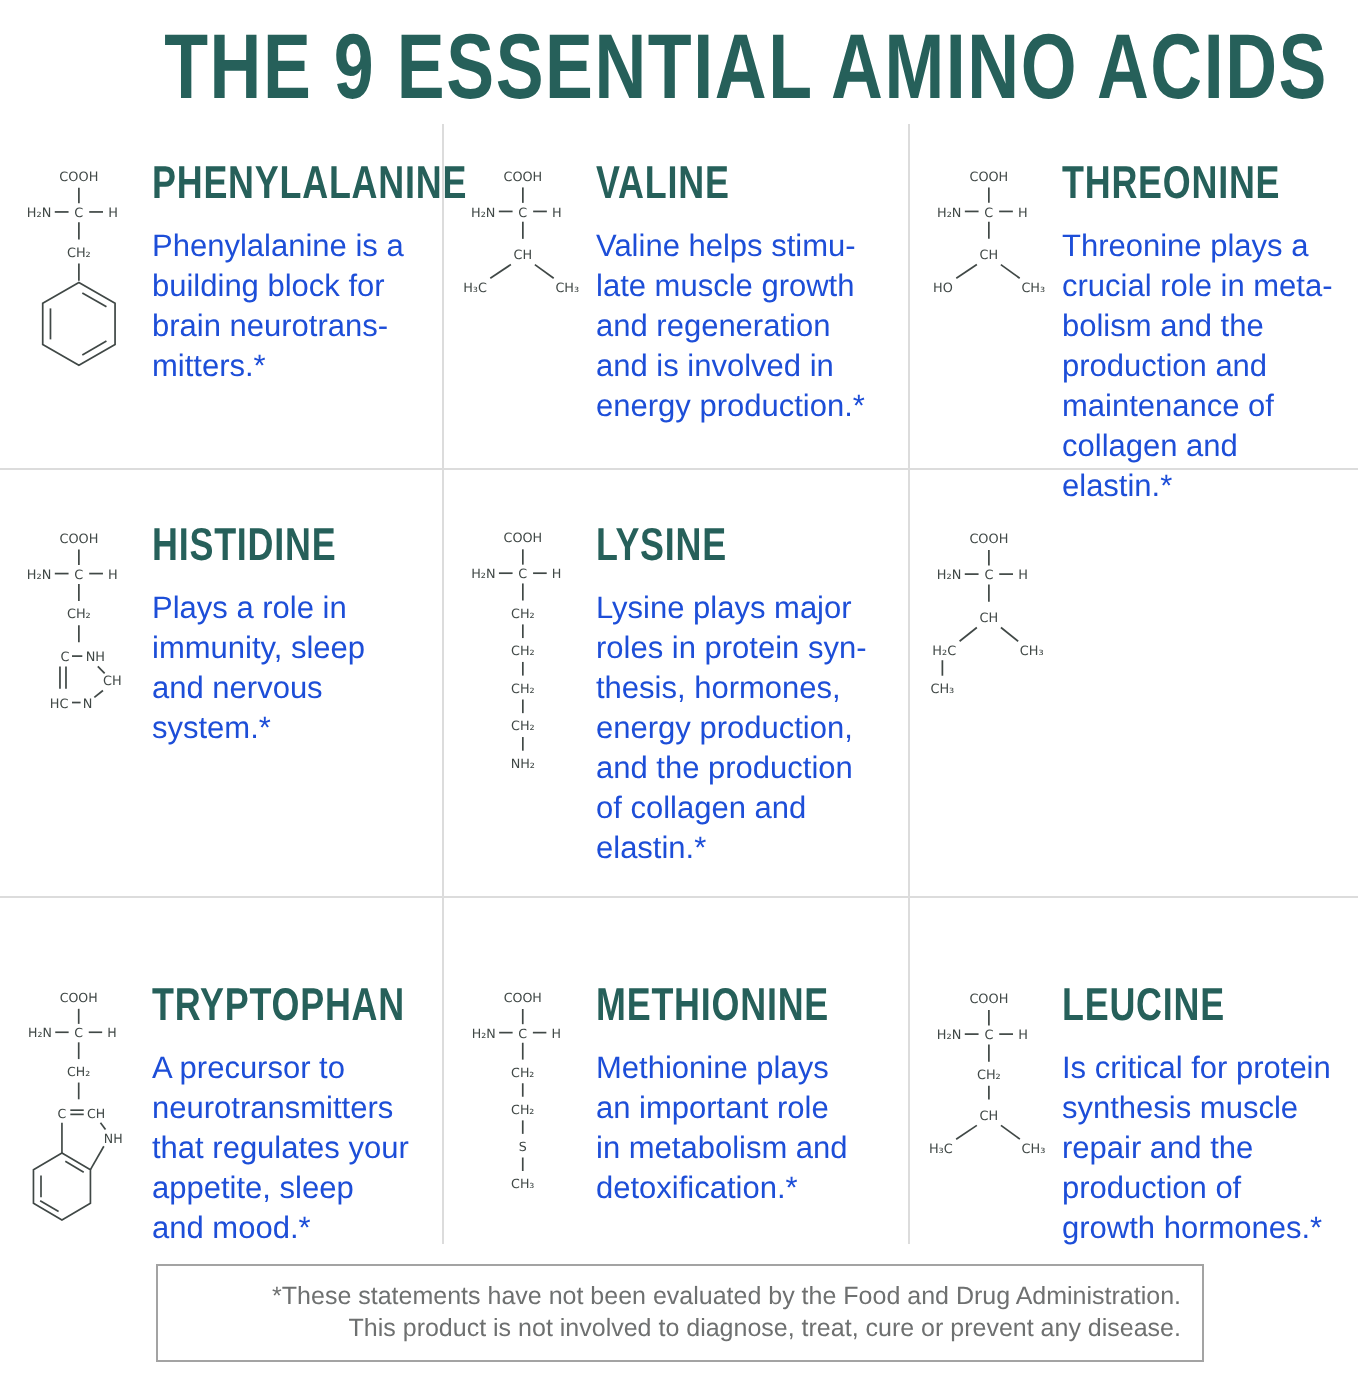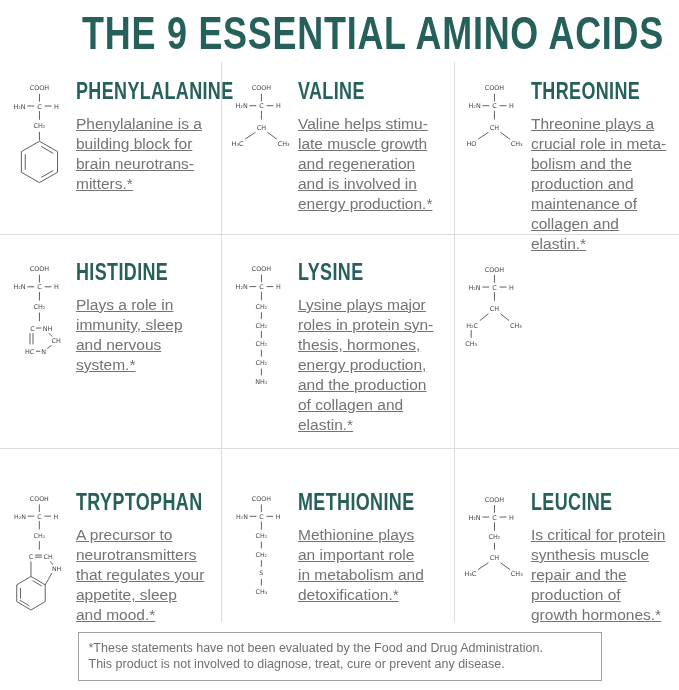--- a/index.html
+++ b/index.html
@@ -22,24 +22,24 @@
 
   .structure { flex:0 0 62px; display:flex; justify-content:center; margin-top:2px; }
   .structure svg { overflow:visible; }
   .structure text { font-family:"DejaVu Sans", sans-serif; font-size:7.5px; fill:#404846; }
   .structure line, .structure polygon { stroke:#404846; stroke-width:1; fill:none; }
 
   .txt { padding-left:9px; flex:1 1 auto; }
   .aa-name { display:inline-block; font-weight:bold; font-size:23px; color:#26605A;
              letter-spacing:0.5px; transform:scaleX(0.78); transform-origin:left top;
              white-space:nowrap; margin-bottom:9px; }
-  .aa-desc { font-size:15.5px; line-height:20px; color:#737373; white-space:pre-line;text-decoration:underline; }
+  .aa-desc { font-size:15.5px; line-height:20px; color:#1d4ed8; white-space:pre-line; }
 
   .footer-wrap { display:flex; justify-content:center; margin-top:10px; }
-  .footer-box { width:524px; border:1px solid #a3a3a3; padding:7px 10px 8px; text-align:left; }
+  .footer-box { width:524px; border:1px solid #a3a3a3; padding:7px 10px 8px; text-align:right; }
   .footer-box div { font-size:12.5px; line-height:16px; color:#6e7070; }
 </style>
 </head>
 <body>
 
 <div class="page">
 
   <div class="title-wrap">
     <div class="title">THE 9 ESSENTIAL AMINO ACIDS</div>
   </div>

